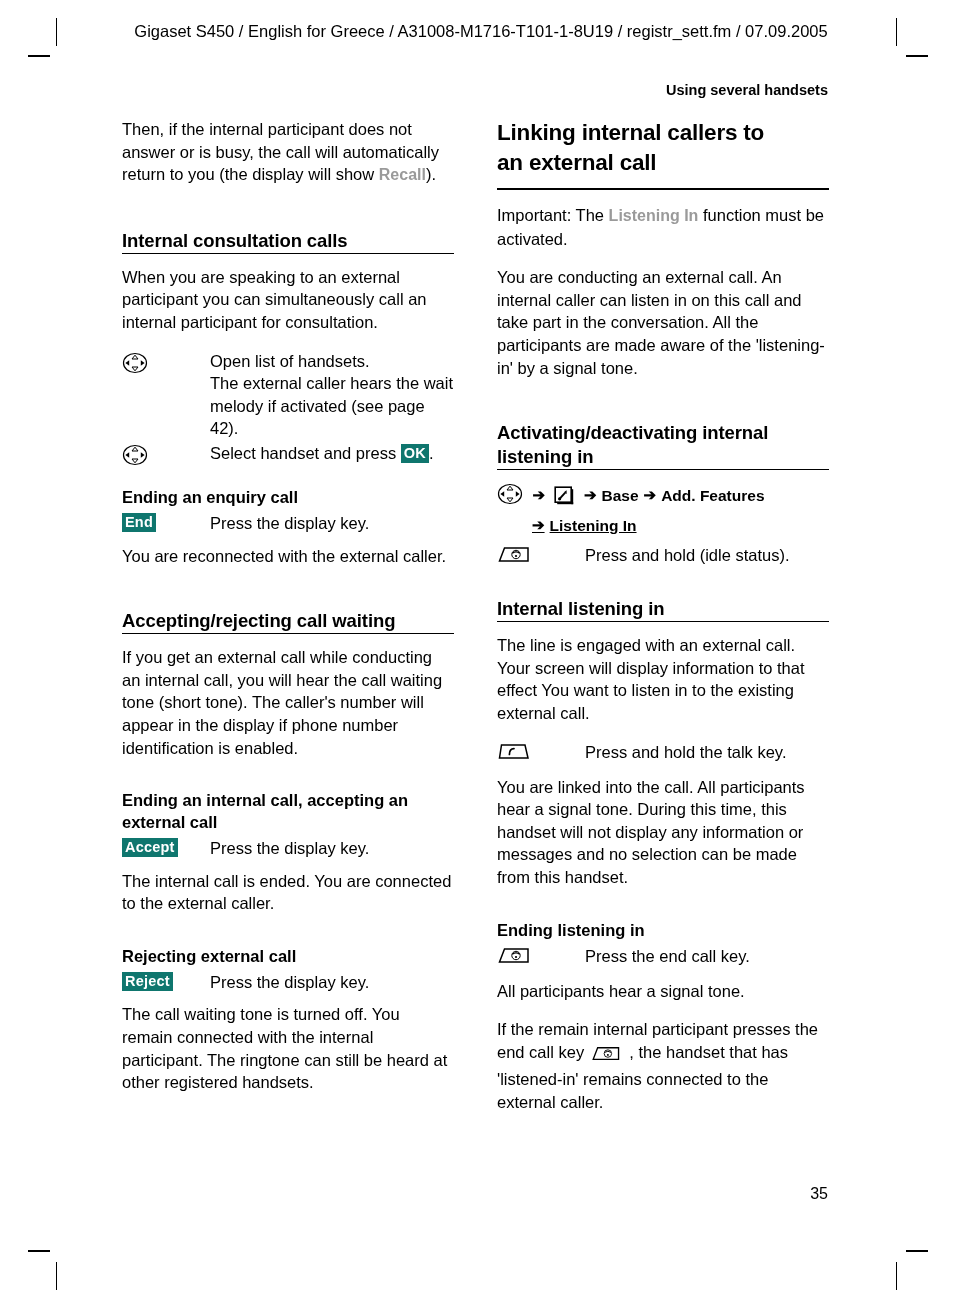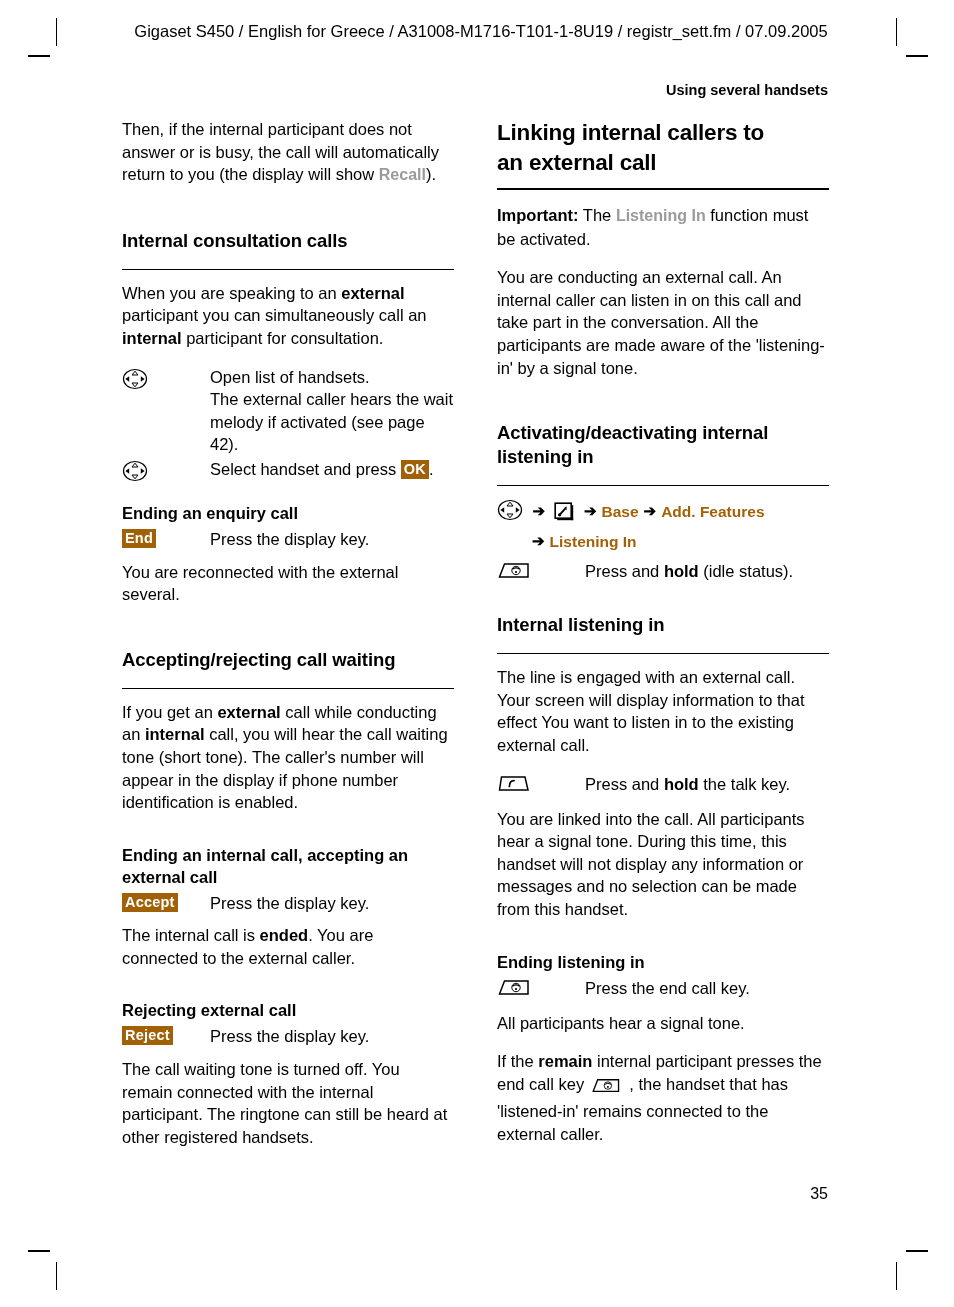--- a/index.html
+++ b/index.html
@@ -76,53 +76,53 @@
     margin: 0 0 0 0;
     padding-bottom: 10px;
     border-bottom: 2.6px solid #000;
     letter-spacing: -0.2px;
   }
   h2.h-sect {
     font-size: 18.5px;
     font-weight: bold;
     line-height: 24px;
     margin: 0;
-    padding-bottom: 16px;
+    padding-bottom: 0;
     border-bottom: 1.3px solid #000;
     letter-spacing: -0.1px;
   }
   h3.h-sub {
     font-size: 16.5px;
     font-weight: bold;
     line-height: 22px;
     margin: 0 0 4px 0;
   }
   .sp-before-h2  { height: 26px; }
   .sp-after-h2   { height: 12px; }
   .sp-after-h1   { height: 14px; }
   .sp-before-h3  { height: 14px; }
 
-  b, strong { font-weight: bold; }
+  b, strong { font-weight: normal; }
 
   
   .menu-word {
-    color: #a16207;
+    color: #000000;
     font-weight: bold;
     font-size: 15.5px;
   }
   .menu-word-reg {
     color: #9a9a9a;
     font-weight: bold;
     font-size: 16px;
   }
 
   
   .softkey {
     display: inline-block;
-    background: #a16207;
+    background: #0f766e;
     color: #ffffff;
     font-size: 14.5px;
     font-weight: bold;
     line-height: 17px;
     padding: 1px 3px 1px 3px;
     vertical-align: 1px;
     letter-spacing: 0.2px;
   }
 
   
@@ -152,21 +152,21 @@
   .menupath {
     font-size: 16px;
     line-height: 25px;
   }
   .menupath .arrow {
     font-weight: bold;
     font-size: 15px;
     padding: 0 5px;
     vertical-align: 1px;
   }
-  .menupath .indent2 { display: block; padding-left: 30px; }
+  .menupath .indent2 { display: block; padding-left: 30px; text-decoration: underline; }
 
   .ico-inline { vertical-align: -4px; }
   .ico-inline-key { vertical-align: -5px; margin: 0 2px; }
 
   
   .pageno {
     position: absolute;
     right: 126px;
     bottom: 104px;
     font-size: 16px;
@@ -230,21 +230,21 @@
     </div>
 
     <div class="sp-before-h3"></div>
     <h3 class="h-sub">Ending an enquiry call</h3>
 
     <div class="step">
       <div class="step-key"><span class="softkey">End</span></div>
       <div class="step-text">Press the display key.</div>
     </div>
     <div class="step-gap"></div>
-    <p class="para">You are reconnected with the external several.</p>
+    <p class="para">You are reconnected with the external caller.</p>
 
     <div class="sp-before-h2"></div>
     <h2 class="h-sect">Accepting/rejecting call waiting</h2>
     <div class="sp-after-h2"></div>
 
     <p class="para"><span>If you get an </span><b>external</b><span> call while conducting an </span><b>internal</b><span> call, you will hear the call waiting tone (short tone). The caller's number will appear in the display if phone number identification is enabled.</span></p>
 
     <div class="sp-before-h3"></div>
     <h3 class="h-sub">Ending an internal call, accepting an external call</h3>
 

